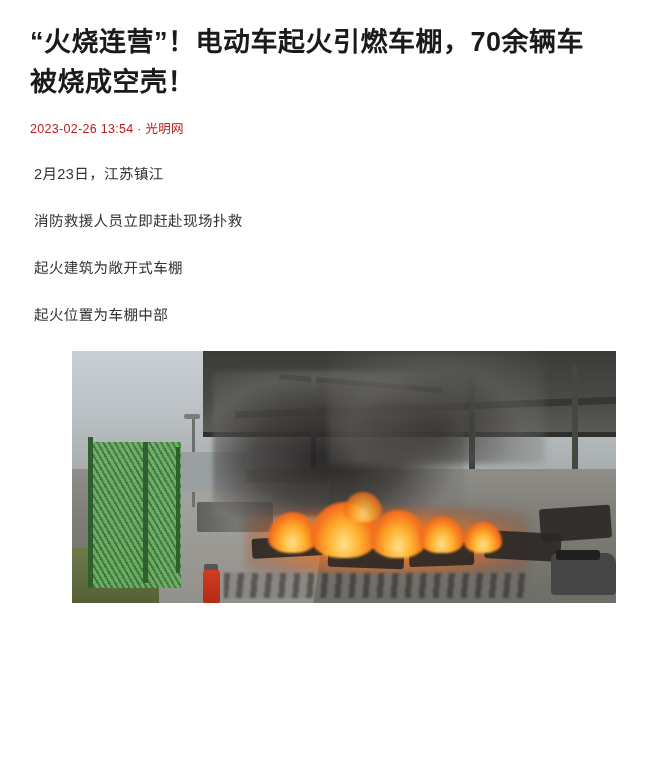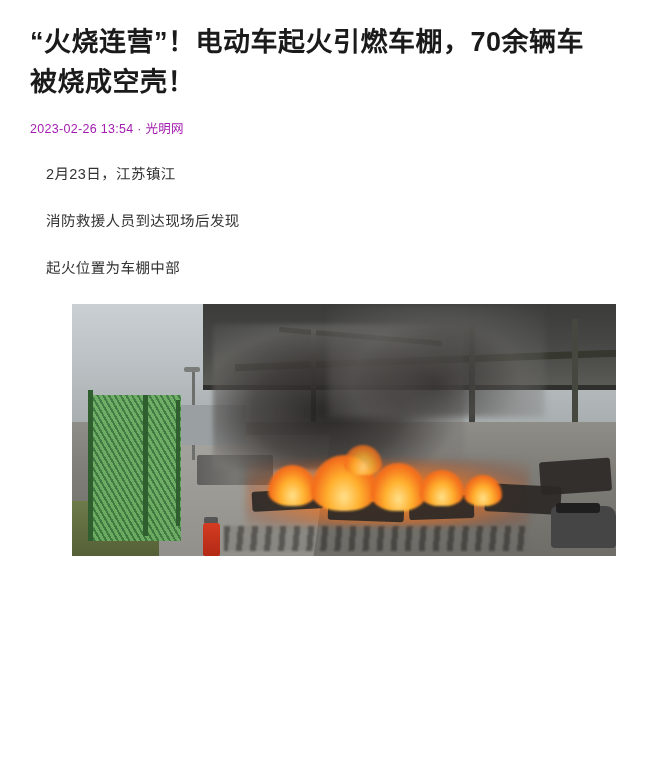--- a/index.html
+++ b/index.html
@@ -23,26 +23,26 @@
     font-size: 27px;
     line-height: 40px;
     font-weight: bold;
     color: #1a1a1a;
     letter-spacing: 0.5px;
     margin: 0 0 16px 0;
     font-family: "Liberation Sans", "DejaVu Sans", sans-serif;
   }
   .meta {
     font-size: 12.5px;
-    color: #a21caf;
+    color: #b91c1c;
     margin: 0 0 26px 0;
     letter-spacing: 0.3px;
   }
   .body-block {
-    margin: 16px;
+    margin: 4px;
   }
   .para {
     font-size: 14.5px;
     line-height: 22px;
     color: #333333;
     margin: 0 0 25px 0;
     letter-spacing: 0.4px;
   }
   .figure {
     margin: 8px 0 0 0;
@@ -201,21 +201,22 @@
 <body>
 
 <div class="article">
 
   <h1 class="headline">“火烧连营”！电动车起火引燃车棚，70余辆车被烧成空壳！</h1>
 
   <div class="meta">2023-02-26 13:54 · 光明网</div>
 
   <div class="body-block">
     <p class="para">2月23日，江苏镇江</p>
-    <p class="para">消防救援人员到达现场后发现</p>
+    <p class="para">消防救援人员立即赶赴现场扑救</p>
+    <p class="para">起火建筑为敞开式车棚</p>
     <p class="para">起火位置为车棚中部</p>
   </div>
 
   <div class="figure">
     <div class="photo" aria-label="车棚内电动车猛烈燃烧，浓烟滚滚，地面散落烧毁车辆残骸">
       <div class="sky"></div>
       <div class="canopy"></div>
       <div class="canopy-edge"></div>
       <div class="canopy-beam1"></div>
       <div class="canopy-beam2"></div>

